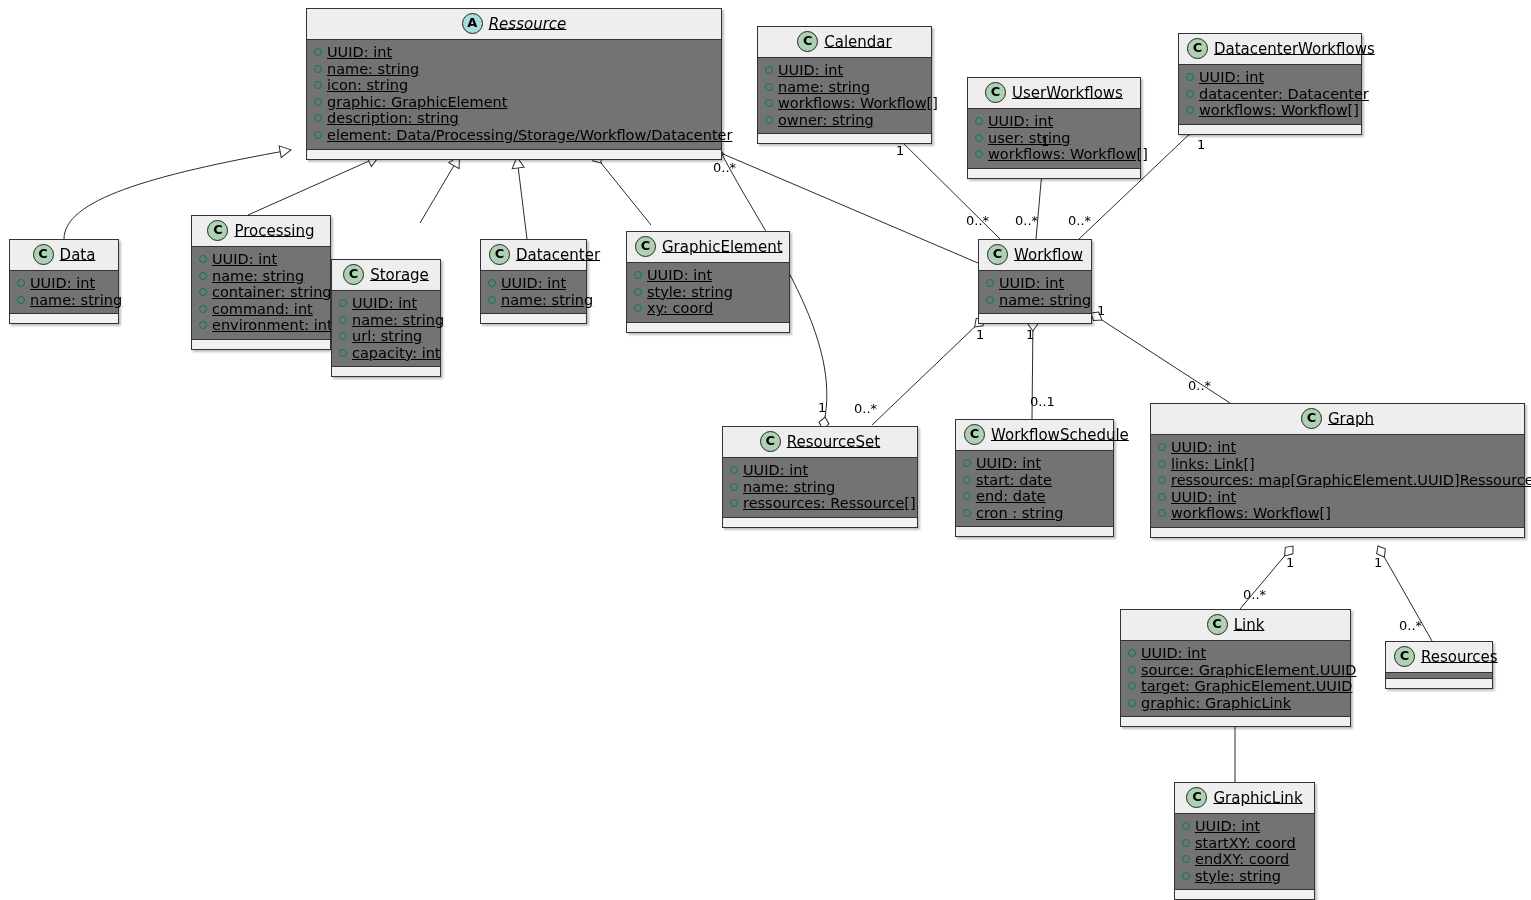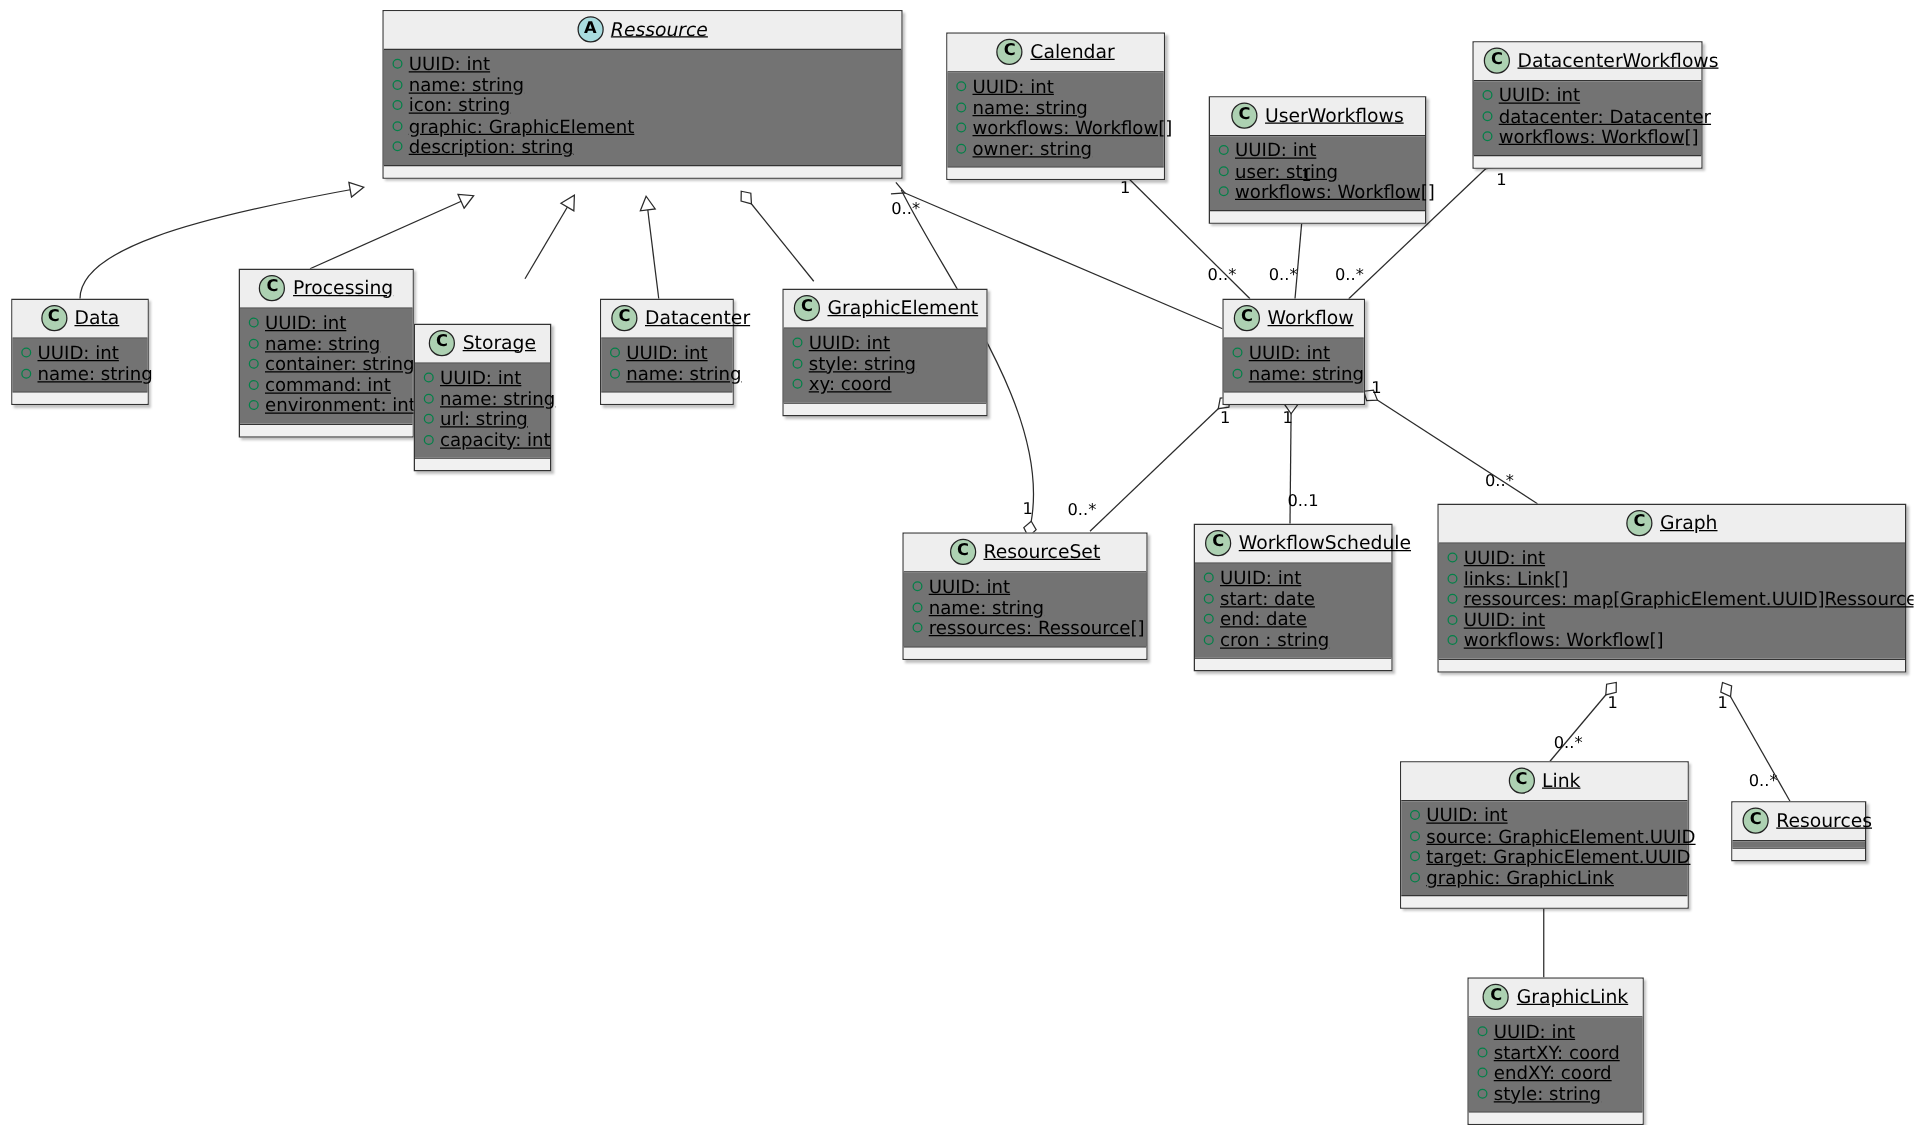--- a/index.html
+++ b/index.html
@@ -143,20 +143,21 @@
 
   <div id="classes">
       <div class="uml-class" style="left: 306px; top: 8px; width: 416px;">
         <div class="uml-header abstract"><span class="icon-circle abstract">A</span><span class="cname">Ressource</span></div>
         <div class="uml-attrs">
           <div class="attr-row"><span class="vis-dot"></span><span>UUID: int</span></div>
           <div class="attr-row"><span class="vis-dot"></span><span>name: string</span></div>
           <div class="attr-row"><span class="vis-dot"></span><span>icon: string</span></div>
           <div class="attr-row"><span class="vis-dot"></span><span>graphic: GraphicElement</span></div>
           <div class="attr-row"><span class="vis-dot"></span><span>description: string</span></div>
+          <div class="attr-row"><span class="vis-dot"></span><span>element: Data/Processing/Storage/Workflow/Datacenter</span></div>
         </div>
         <div class="uml-methods"></div>
       </div>
       <div class="uml-class" style="left: 757px; top: 26px; width: 175px;">
         <div class="uml-header"><span class="icon-circle">C</span><span class="cname">Calendar</span></div>
         <div class="uml-attrs">
           <div class="attr-row"><span class="vis-dot"></span><span>UUID: int</span></div>
           <div class="attr-row"><span class="vis-dot"></span><span>name: string</span></div>
           <div class="attr-row"><span class="vis-dot"></span><span>workflows: Workflow[]</span></div>
           <div class="attr-row"><span class="vis-dot"></span><span>owner: string</span></div>

